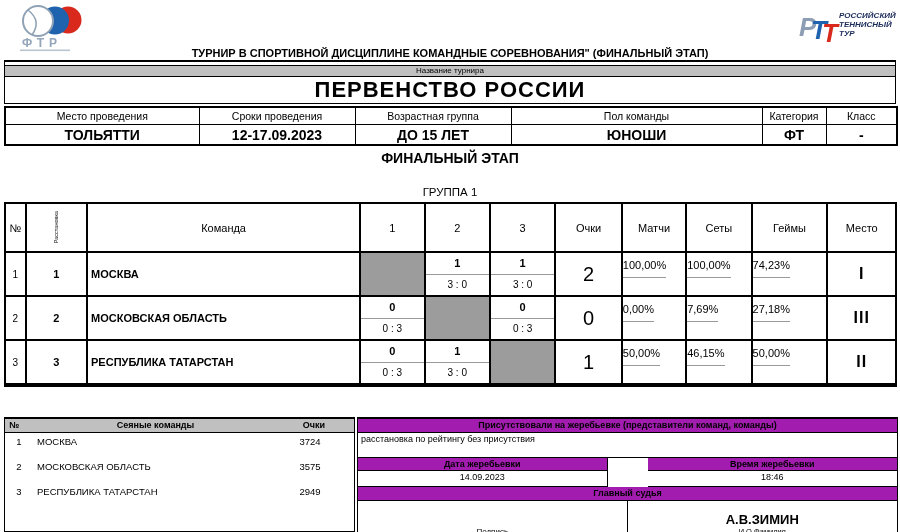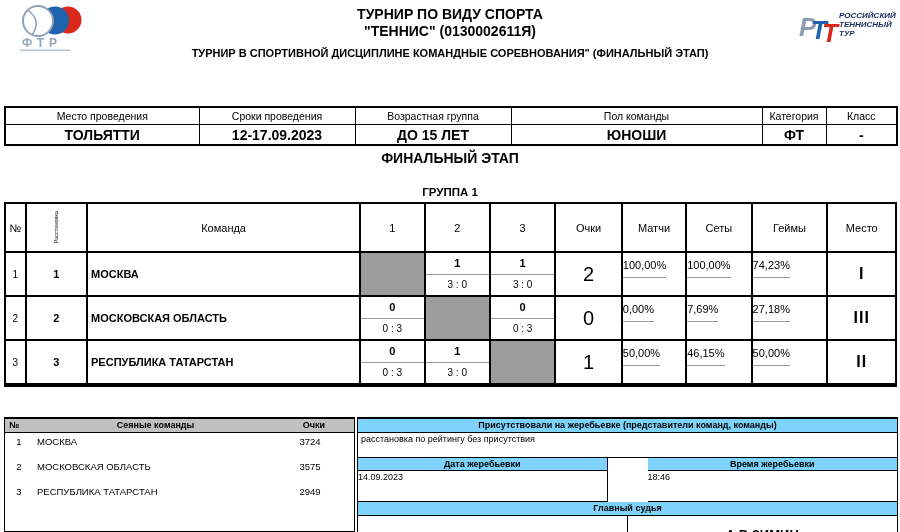--- a/index.html
+++ b/index.html
@@ -20,21 +20,21 @@
   .name-cell{font-size:22px;font-weight:bold;text-align:center;line-height:26px;height:26px;letter-spacing:1px;}
 
   
   table{border-collapse:collapse;}
   .info-table{left:4px;top:106px;width:892px;table-layout:fixed;border:2px solid #000;}
   .info-table td{border:1px solid #000;text-align:center;overflow:hidden;white-space:nowrap;}
   .info-table .ih td{font-size:10.5px;height:14px;margin-left:40px;}
   .info-table .iv td{font-size:14px;font-weight:bold;height:17px;}
 
   .stage-title{left:0;top:150px;width:900px;font-size:14px;font-weight:bold;}
-  .group-title{left:0;top:186px;width:900px;font-size:11.5px;font-weight:bold;}
+  .group-title{left:0;top:186px;width:900px;font-size:11.5px;font-weight:normal;}
 
   
   .group-table{left:4px;top:202px;width:893px;table-layout:fixed;border:2px solid #000;border-bottom:4px solid #000;}
   .group-table td{border:2px solid #000;text-align:center;vertical-align:middle;padding:0;overflow:hidden;}
   .group-table .hdr td{font-size:11px;height:47px;font-weight:normal;}
   .group-table .vert{writing-mode:vertical-rl;transform:rotate(180deg);font-size:5.5px;margin:0 auto;}
   .gr td{height:42px;}
   .cell-num{font-size:10px;}
   .cell-seed{font-size:11px;font-weight:bold;}
   .cell-team{font-size:11px;font-weight:bold;text-align:left !important;padding-left:3px !important;}
@@ -55,27 +55,27 @@
   .sh-num{width:28px;padding-left:4px;box-sizing:border-box;}
   .sh-team{width:245px;text-align:center;}
   .sh-pts{width:72px;text-align:center;}
   .seed-row{display:flex;height:25px;font-size:9.5px;align-items:flex-start;padding-top:3px;box-sizing:border-box;}
   .sr-num{width:28px;text-align:center;}
   .sr-team{width:245px;text-align:left;padding-left:4px;box-sizing:border-box;}
   .sr-pts{width:64px;text-align:center;}
 
   
   .draw-box{left:357px;top:417px;width:539px;border:1px solid #000;border-top:2px solid #000;}
-  .band{background:#7dd3fc;border-bottom:1px solid #000;font-size:9px;font-weight:bold;text-align:center;height:13px;line-height:13px;}
+  .band{background:#a21caf;border-bottom:1px solid #000;font-size:9px;font-weight:bold;text-align:center;height:13px;line-height:13px;}
   .note-cell{height:25px;font-size:9px;padding:1px 3px;border-bottom:1px solid #000;box-sizing:border-box;}
   .dt-row{display:flex;gap:40px;}
   .dt-row > div{width:50%;box-sizing:border-box;}
   .dt-row .band{border-bottom:1px solid #000;}
   .dt-row > div:first-child{border-right:1px solid #000;}
-  .val-cell{font-size:9px;height:31px;line-height:13px;border-bottom:1px solid #000;}
+  .val-cell{font-size:9px;text-align:center;height:16px;line-height:13px;border-bottom:1px solid #000;}
   .sig-row{display:flex;height:36px;}
   .sig-row > div{width:50%;box-sizing:border-box;}
   .sig-left{border-right:1px solid #000;display:flex;align-items:flex-end;justify-content:center;font-size:8px;padding-bottom:1px;}
   .sig-right{display:flex;flex-direction:column;align-items:center;justify-content:flex-end;padding-bottom:1px;}
   .ref-name{font-size:13px;font-weight:bold;}
   .ref-cap{font-size:7.5px;}
 </style>
 </head>
 <body>
 
@@ -85,38 +85,39 @@
     <svg width="90" height="50" viewBox="0 0 90 50">
       <circle cx="60" cy="17" r="13.5" fill="#d8291c"></circle>
       <circle cx="47" cy="17.5" r="14" fill="#1f63ae"></circle>
       <circle cx="30" cy="18" r="15" fill="#ffffff" stroke="#8fa2b5" stroke-width="2"></circle>
       <path d="M20 7 q 14 11 4 25" fill="none" stroke="#8fa2b5" stroke-width="1.5"></path>
       <text x="14" y="44" font-size="12" font-weight="bold" letter-spacing="5" fill="#93a5b8">ФТР</text>
       <rect x="12" y="46.5" width="50" height="1.6" fill="#b9c4cf"></rect>
     </svg>
   </div>
 
-  <div class="abs ctr main-title">
-    <div>ТУРНИР ПО ВИДУ СПОРТА</div>
-    <div>"ТЕННИС" (0130002611Я)</div>
-  </div>
 
   <div class="abs" style="left:795px;top:6px;width:102px;height:40px;">
     <svg width="102" height="40" viewBox="0 0 102 40">
       <text x="4" y="30" font-size="26" font-weight="bold" font-style="italic" fill="#8d9db3">Р</text>
       <text x="16" y="33" font-size="26" font-weight="bold" font-style="italic" fill="#1f63ae">Т</text>
       <text x="27" y="36" font-size="26" font-weight="bold" font-style="italic" fill="#d8291c">Т</text>
       <text x="44" y="12" font-size="8" font-weight="bold" font-style="italic" fill="#1a2a5a">РОССИЙСКИЙ</text>
       <text x="44" y="21" font-size="8" font-weight="bold" font-style="italic" fill="#1a2a5a">ТЕННИСНЫЙ</text>
       <text x="44" y="30" font-size="8" font-weight="bold" font-style="italic" fill="#1a2a5a">ТУР</text>
     </svg>
   </div>
 
   <div class="abs ctr subtitle">ТУРНИР В СПОРТИВНОЙ ДИСЦИПЛИНЕ КОМАНДНЫЕ СОРЕВНОВАНИЯ" (ФИНАЛЬНЫЙ ЭТАП)</div>
 
+  <div class="abs title-box">
+    <div class="gap-strip"></div>
+    <div class="name-band">Название турнира</div>
+    <div class="name-cell">ПЕРВЕНСТВО РОССИИ</div>
+  </div>
 
   <table class="abs info-table">
     <colgroup>
         <col style="width:194px">
         <col style="width:156px">
         <col style="width:156px">
         <col style="width:251px">
         <col style="width:64px">
         <col style="width:71px">
       </colgroup>

